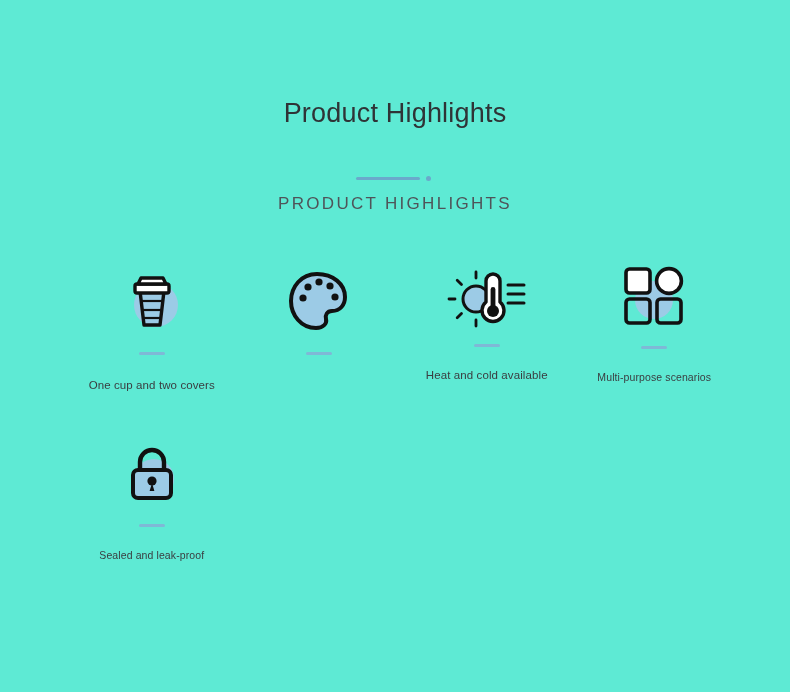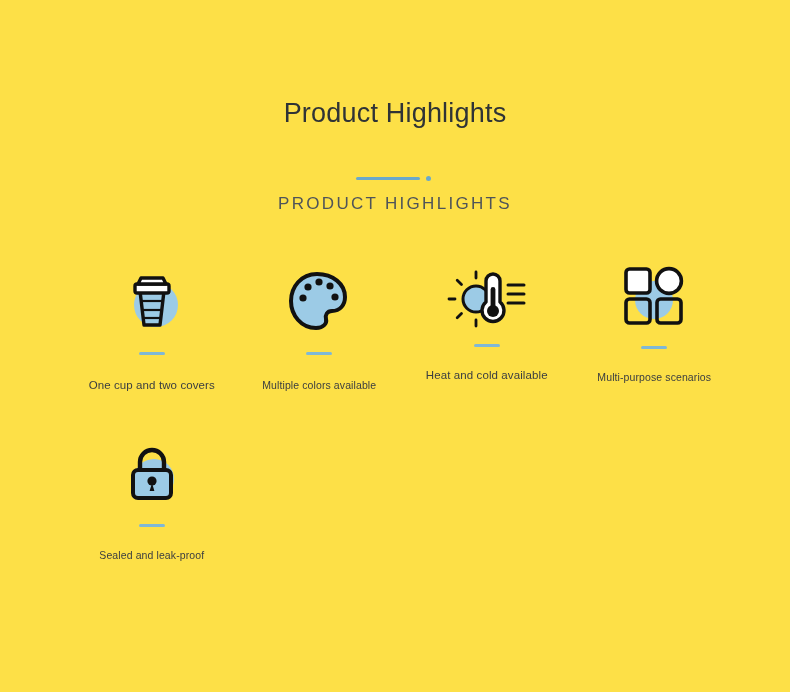--- a/index.html
+++ b/index.html
@@ -11,21 +11,21 @@
     width: 790px;
     height: 692px;
     font-family: "Liberation Sans", sans-serif;
     color: #333333;
     overflow: hidden;
   }
   .page {
     position: relative;
     width: 790px;
     height: 692px;
-    background: #fde047;
+    background: #5eead4;
   }
 
   
   .header {
     position: absolute;
     top: 96px;
     left: 0;
     width: 790px;
     text-align: center;
   }
@@ -174,21 +174,20 @@
         <svg width="72" height="72" viewBox="0 0 72 72">
           <path d="M34 9 C18 9 8 22 8 36 C8 50 18 63 33 63 C41 63 44 58 43 54 C42 50 44 46 49 46 C57 46 62 40 62 32 C62 19 50 9 34 9 Z" fill="#9ccbe6" stroke="#111" stroke-width="4" stroke-linejoin="round"></path>
           <circle cx="20" cy="33" r="3.6" fill="#111"></circle>
           <circle cx="25" cy="22" r="3.6" fill="#111"></circle>
           <circle cx="36" cy="17" r="3.6" fill="#111"></circle>
           <circle cx="47" cy="21" r="3.6" fill="#111"></circle>
           <circle cx="52" cy="32" r="3.6" fill="#111"></circle>
         </svg>
       </div>
       <div class="dash"></div>
-      <div class="caption">Multiple colors available</div>
     </div>
 
     <div class="cell c4 row2">
       <div class="icon-wrap">
         <svg width="82" height="64" viewBox="0 0 82 64">
           <circle cx="30" cy="34" r="13" fill="#9ccbe6" stroke="#111" stroke-width="3"></circle>
           <g stroke="#111" stroke-width="2.8" stroke-linecap="round">
             <line x1="30" y1="13" x2="30" y2="7"></line>
             <line x1="15.5" y1="19.5" x2="11.2" y2="15.2"></line>
             <line x1="9" y1="34" x2="3" y2="34"></line>

